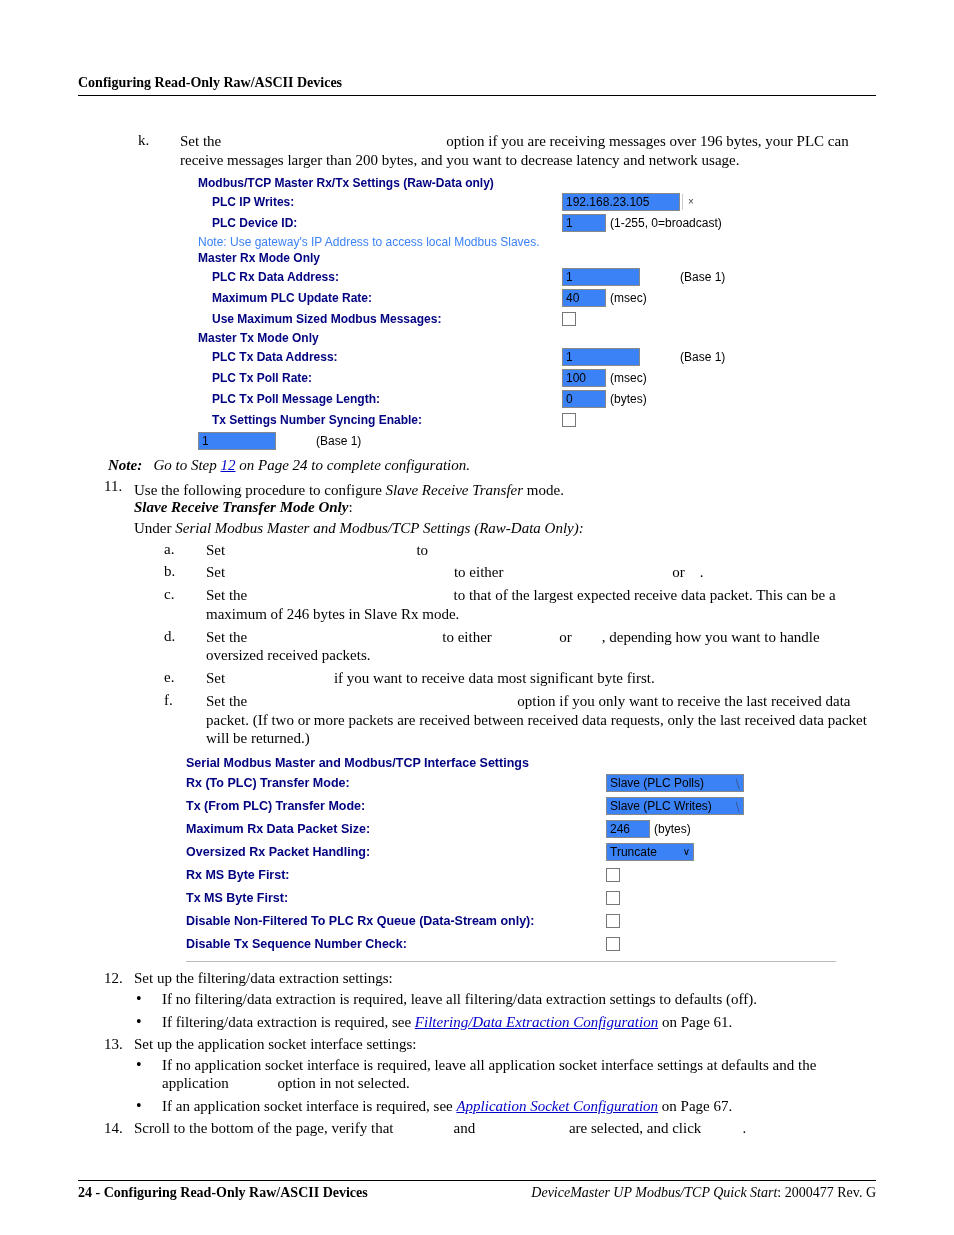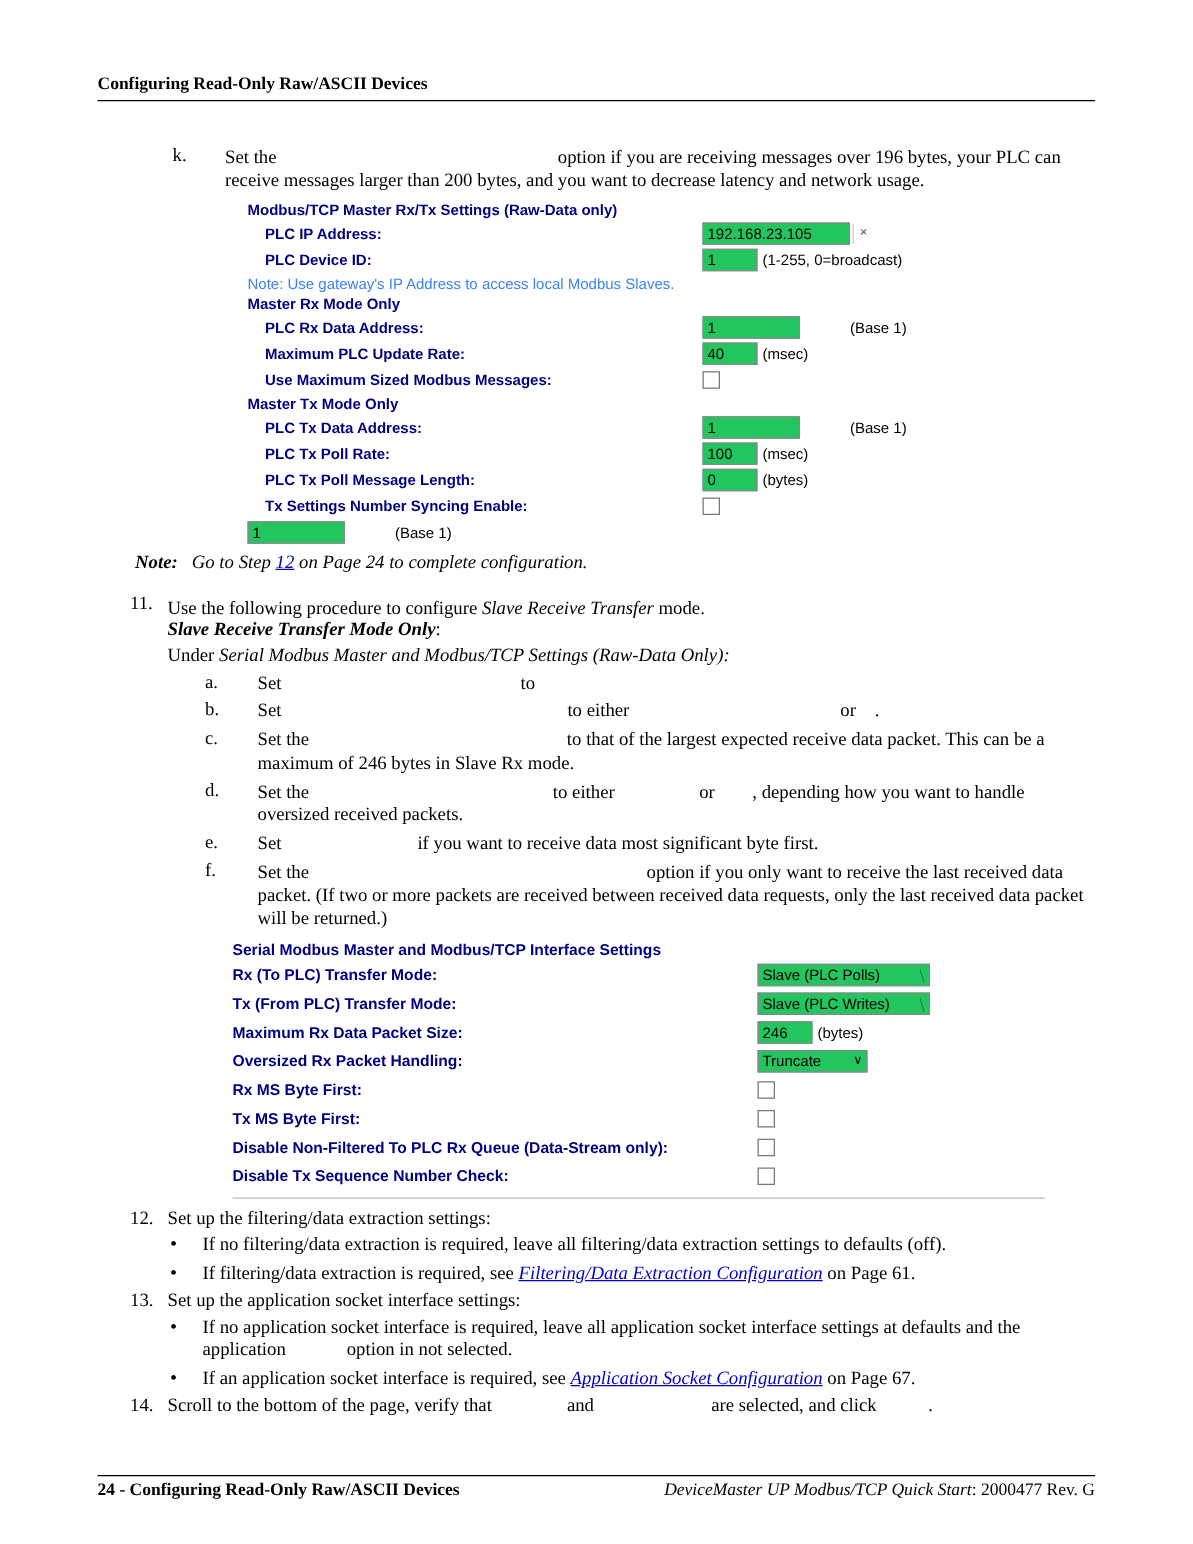--- a/index.html
+++ b/index.html
@@ -7,21 +7,21 @@
     margin: 0;
     padding: 0;
     width: 954px;
     height: 1235px;
     font-family: Georgia, 'Times New Roman', serif;
     font-size: 15px;
     color: #000;
     background: #fff;
   }
   .page {
-    padding: 60px 78px 40px 78px;
+    padding: 75px 78px 40px 78px;
     box-sizing: border-box;
     position: relative;
     height: 100%;
   }
   .header-title {
     font-weight: bold;
     font-size: 14px;
   }
   .header-rule {
     border: none;
@@ -45,21 +45,21 @@
   .bullet {
     margin-left: 58px;
     display: flex;
     margin-bottom: 4px;
   }
   .bullet > .mk { width: 26px; flex: 0 0 26px; text-align:left; font-size:16px; }
   .bullet > .body { flex: 1; line-height: 1.25; }
   .note {
     margin-left: 30px;
     margin-top: 6px;
-    margin-bottom: 16px;
+    margin-bottom: 4px;
   }
   .link { color: #0000c8; text-decoration: underline; font-style: italic; }
   em.ital { font-style: italic; }
   strong.bi { font-weight: bold; font-style: italic; }
 
   
   .panel {
     font-family: Verdana, Arial, sans-serif;
     font-size: 12px;
     margin: 6px 0 4px 120px;
@@ -80,21 +80,21 @@
   .panel .lbl.sub { padding-left: 14px; }
   .panel .note-line {
     font-weight: normal;
     color: #3b82f6;
     font-size: 12px;
     margin: 2px 0;
   }
   .panel .val { flex: 1; display: flex; align-items: center; gap: 4px; color:#000; }
   .fld {
     border: 1px solid #888;
-    background: #22c55e;
+    background: #3b82f6;
     font-family: Arial, sans-serif;
     font-size: 12px;
     padding: 1px 3px;
     height: 14px;
     line-height: 14px;
     box-sizing: content-box;
   }
   .fld.w110 { width: 110px; }
   .fld.w36 { width: 36px; }
   .fld.w70 { width: 70px; }
@@ -153,21 +153,21 @@
   <div style="margin-left:30px;">
     <div class="level2">
       <div class="mk">k.</div>
       <div class="body">Set the &nbsp;&nbsp;&nbsp;&nbsp;&nbsp;&nbsp;&nbsp;&nbsp;&nbsp;&nbsp;&nbsp;&nbsp;&nbsp;&nbsp;&nbsp;&nbsp;&nbsp;&nbsp;&nbsp;&nbsp;&nbsp;&nbsp;&nbsp;&nbsp;&nbsp;&nbsp;&nbsp;&nbsp;&nbsp;&nbsp;&nbsp;&nbsp;&nbsp;&nbsp;&nbsp;&nbsp;&nbsp;&nbsp;&nbsp;&nbsp;&nbsp;&nbsp;&nbsp;&nbsp;&nbsp;&nbsp;&nbsp;&nbsp;&nbsp;&nbsp;&nbsp;&nbsp;&nbsp;&nbsp;&nbsp;&nbsp;&nbsp;&nbsp; option if you are receiving messages over 196 bytes, your PLC can receive messages larger than 200 bytes, and you want to decrease latency and network usage.</div>
     </div>
   </div>
 
   <div class="panel">
     <div class="phead">Modbus/TCP Master Rx/Tx Settings (Raw-Data only)</div>
     <div class="row">
-      <div class="lbl sub">PLC IP Address:</div>
+      <div class="lbl sub">PLC IP Writes:</div>
       <div class="val">
         <span class="fld w110">192.168.23.105</span>
           <span class="closex">×</span>
       </div>
     </div>
     <div class="row">
       <div class="lbl sub">PLC Device ID:</div>
       <div class="val">
         <span class="fld w36">1</span>
         <span class="unit">(1-255, 0=broadcast)</span>

